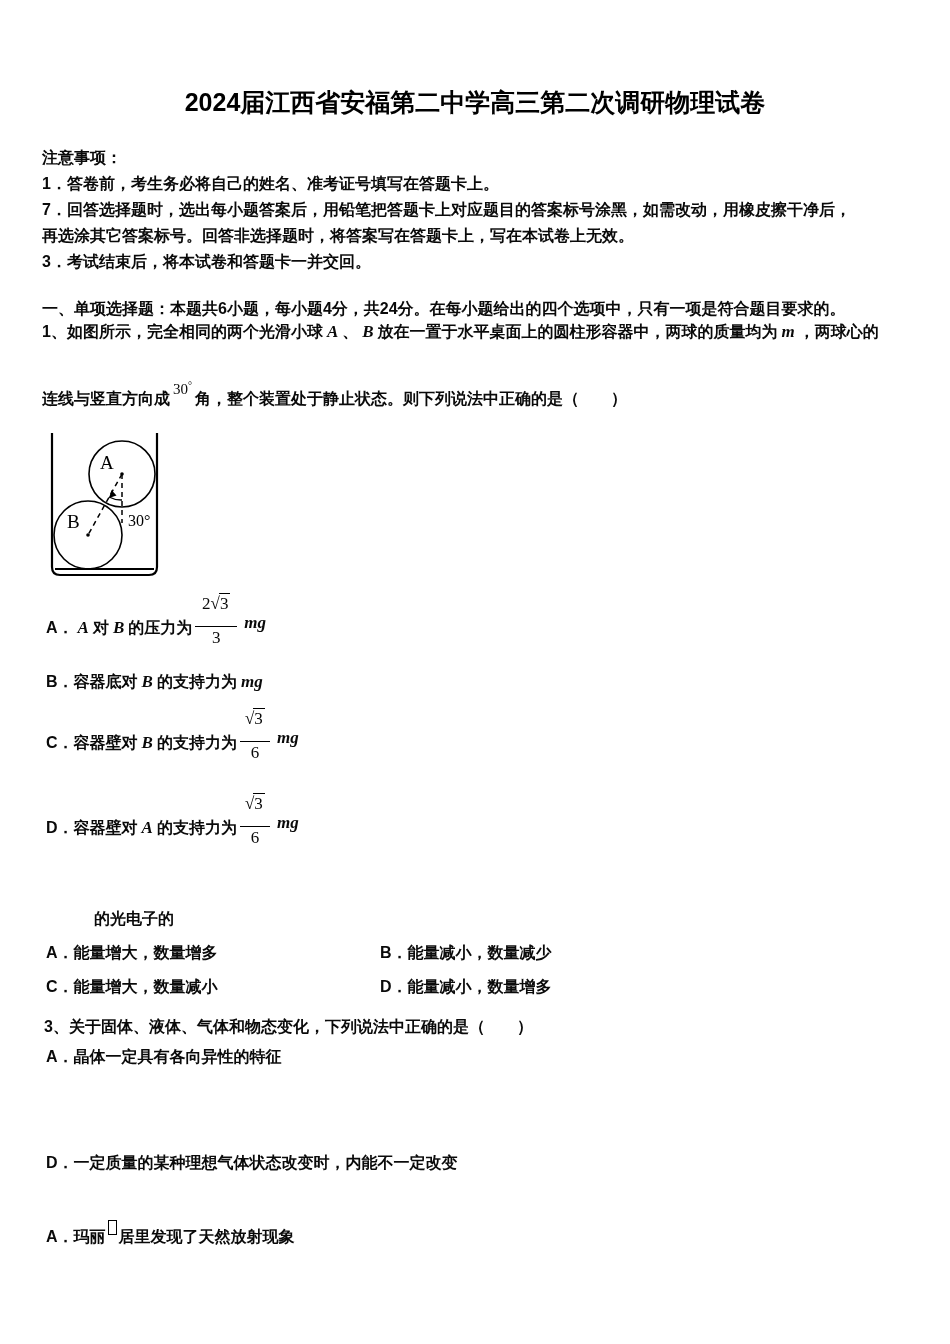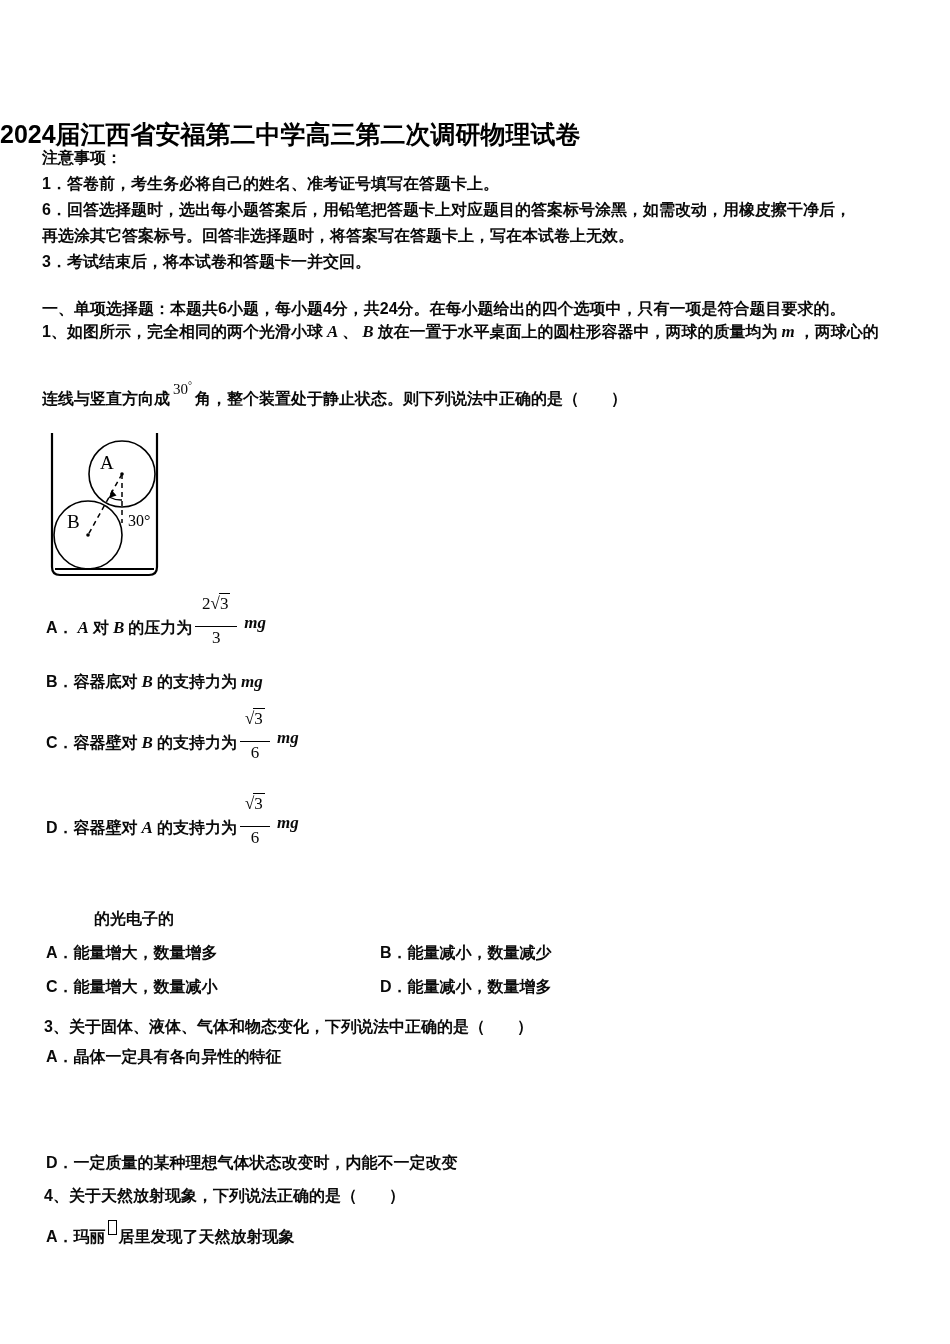--- a/index.html
+++ b/index.html
@@ -1,20 +1,20 @@
 <!DOCTYPE html>
 <html><head>
 <meta charset="utf-8">
 <style>
   html,body{margin:0;padding:0;background:#fff;}
   #page{position:relative;width:950px;height:1344px;background:#ffffff;
         font-family:"Liberation Sans",sans-serif;color:#000;overflow:hidden;}
   .line{position:absolute;white-space:nowrap;font-size:16px;font-weight:700;
         line-height:22px;height:22px;color:#0a0a0a;}
-  .title{position:absolute;left:0;right:0;top:119px;text-align:left;
+  .title{position:absolute;left:0;right:0;top:87px;text-align:center;
          font-size:25px;font-weight:700;line-height:30px;}
   .var{font-family:"Liberation Serif",serif;font-style:italic;font-weight:700;
        font-size:17px;margin:0 4px;}
   .sup{position:relative;top:-10px;font-family:"Liberation Serif",serif;
        font-weight:400;font-size:15px;margin:0 3px;}
   .sup .deg{font-size:10px;vertical-align:5px;}
   .frac{display:inline-block;position:relative;height:22px;margin:0 3px;
         font-family:"Liberation Serif",serif;font-weight:400;font-size:17px;
         text-align:center;vertical-align:baseline;}
   .frac.wide{width:42px;}
@@ -31,21 +31,21 @@
 </style>
 </head>
 <body>
 
 <div id="page">
 
   <div class="title">2024届江西省安福第二中学高三第二次调研物理试卷</div>
 
   <div class="line" style="left:42px;top:147px;">注意事项：</div>
   <div class="line" style="left:42px;top:173px;">1．答卷前，考生务必将自己的姓名、准考证号填写在答题卡上。</div>
-  <div class="line" style="left:42px;top:199px;">6．回答选择题时，选出每小题答案后，用铅笔把答题卡上对应题目的答案标号涂黑，如需改动，用橡皮擦干净后，</div>
+  <div class="line" style="left:42px;top:199px;">7．回答选择题时，选出每小题答案后，用铅笔把答题卡上对应题目的答案标号涂黑，如需改动，用橡皮擦干净后，</div>
   <div class="line" style="left:42px;top:225px;">再选涂其它答案标号。回答非选择题时，将答案写在答题卡上，写在本试卷上无效。</div>
   <div class="line" style="left:42px;top:251px;">3．考试结束后，将本试卷和答题卡一并交回。</div>
 
   <div class="line" style="left:42px;top:298px;text-align:right;">一、单项选择题：本题共6小题，每小题4分，共24分。在每小题给出的四个选项中，只有一项是符合题目要求的。</div>
 
   <div class="line" style="left:42px;top:321px;">
     <span>1、如图所示，完全相同的两个光滑小球</span><span class="var">A</span><span>、</span><span class="var">B</span><span>放在一置于水平桌面上的圆柱形容器中，两球的质量均为</span><span class="var">m</span><span>，两球心的</span>
   </div>
 
   <div class="line" style="left:42px;top:385px;">
@@ -87,18 +87,17 @@
   <div class="line" style="left:46px;top:908px;padding-left:48px;">的光电子的</div>
   <div class="line" style="left:46px;top:942px;">A．能量增大，数量增多</div>
   <div class="line" style="left:380px;top:942px;">B．能量减小，数量减少</div>
   <div class="line" style="left:46px;top:976px;">C．能量增大，数量减小</div>
   <div class="line" style="left:380px;top:976px;">D．能量减小，数量增多</div>
 
   <div class="line" style="left:44px;top:1016px;">3、关于固体、液体、气体和物态变化，下列说法中正确的是（　　）</div>
   <div class="line" style="left:46px;top:1046px;">A．晶体一定具有各向异性的特征</div>
   <div class="line" style="left:46px;top:1152px;">D．一定质量的某种理想气体状态改变时，内能不一定改变</div>
 
-  <div class="line" style="left:44px;top:1185px;">4、关于天然放射现象，下列说法正确的是（　　）</div>
   <div class="line" style="left:46px;top:1220px;">
     <span>A．玛丽</span><span class="tofu"></span><span>居里发现了天然放射现象</span>
   </div>
 
 </div>
 
 </body></html>

